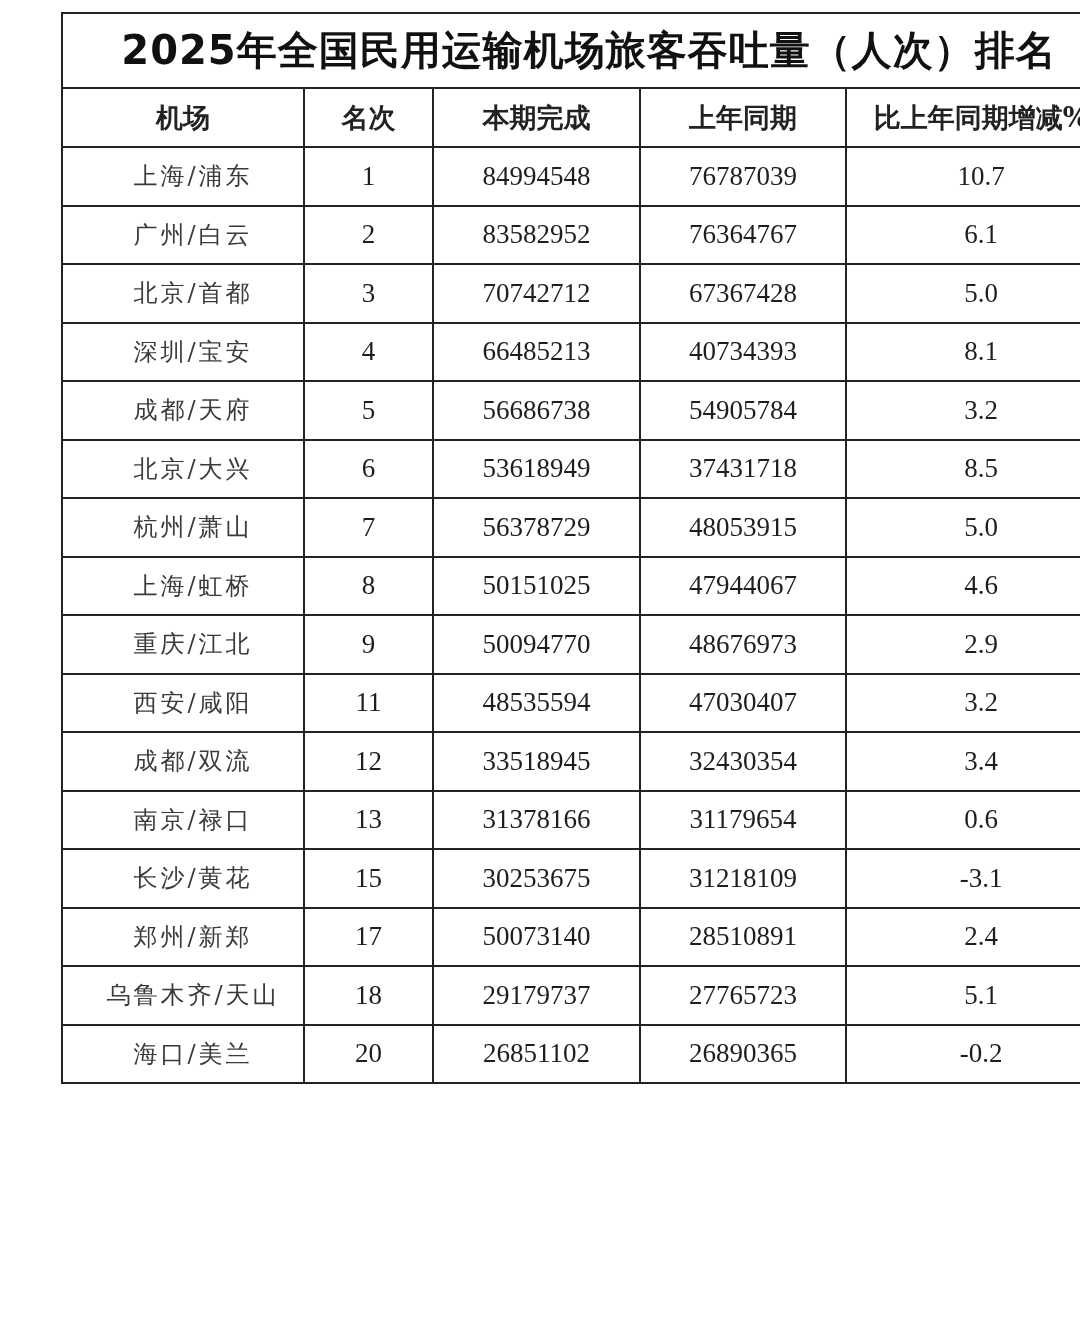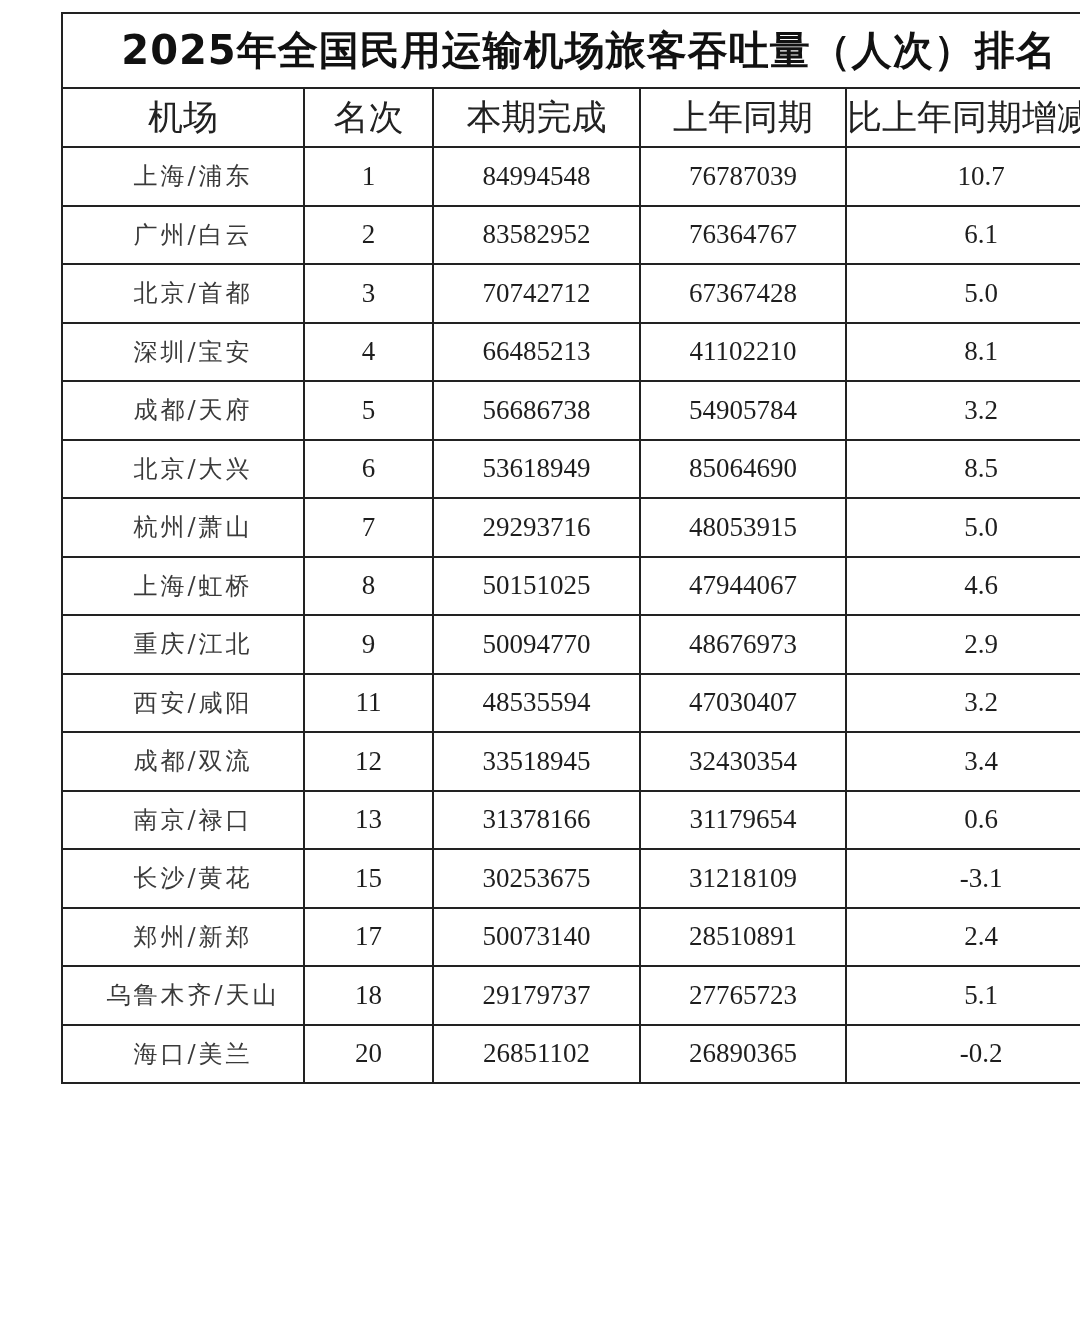--- a/index.html
+++ b/index.html
@@ -38,22 +38,22 @@
     .title-cell {
       height: 73px;
       font-family: "DejaVu Sans", "Liberation Sans", sans-serif;
       font-weight: bold;
       font-size: 40px;
       letter-spacing: 1px;
       color: #111111;
     }
     .head-cell {
       height: 57px;
-      font-weight: normal;
-      font-size: 35px;
+      font-weight: bold;
+      font-size: 27px;
       color: #222222;
     }
     .body-row td {
       height: 56.5px;
       font-size: 25px;
       color: #1e1e1e;
     }
     .body-row td.airport {
       color: #3a3a3a;
       letter-spacing: 3px;
@@ -108,41 +108,41 @@
           <td class="airport">北京/首都</td>
           <td class="num">3</td>
           <td class="num">70742712</td>
           <td class="num">67367428</td>
           <td class="num">5.0</td>
         </tr>
         <tr class="body-row">
           <td class="airport">深圳/宝安</td>
           <td class="num">4</td>
           <td class="num">66485213</td>
-          <td class="num">41102210</td>
+          <td class="num">40734393</td>
           <td class="num">8.1</td>
         </tr>
         <tr class="body-row">
           <td class="airport">成都/天府</td>
           <td class="num">5</td>
           <td class="num">56686738</td>
           <td class="num">54905784</td>
           <td class="num">3.2</td>
         </tr>
         <tr class="body-row">
           <td class="airport">北京/大兴</td>
           <td class="num">6</td>
           <td class="num">53618949</td>
-          <td class="num">85064690</td>
+          <td class="num">37431718</td>
           <td class="num">8.5</td>
         </tr>
         <tr class="body-row">
           <td class="airport">杭州/萧山</td>
           <td class="num">7</td>
-          <td class="num">29293716</td>
+          <td class="num">56378729</td>
           <td class="num">48053915</td>
           <td class="num">5.0</td>
         </tr>
         <tr class="body-row">
           <td class="airport">上海/虹桥</td>
           <td class="num">8</td>
           <td class="num">50151025</td>
           <td class="num">47944067</td>
           <td class="num">4.6</td>
         </tr>

